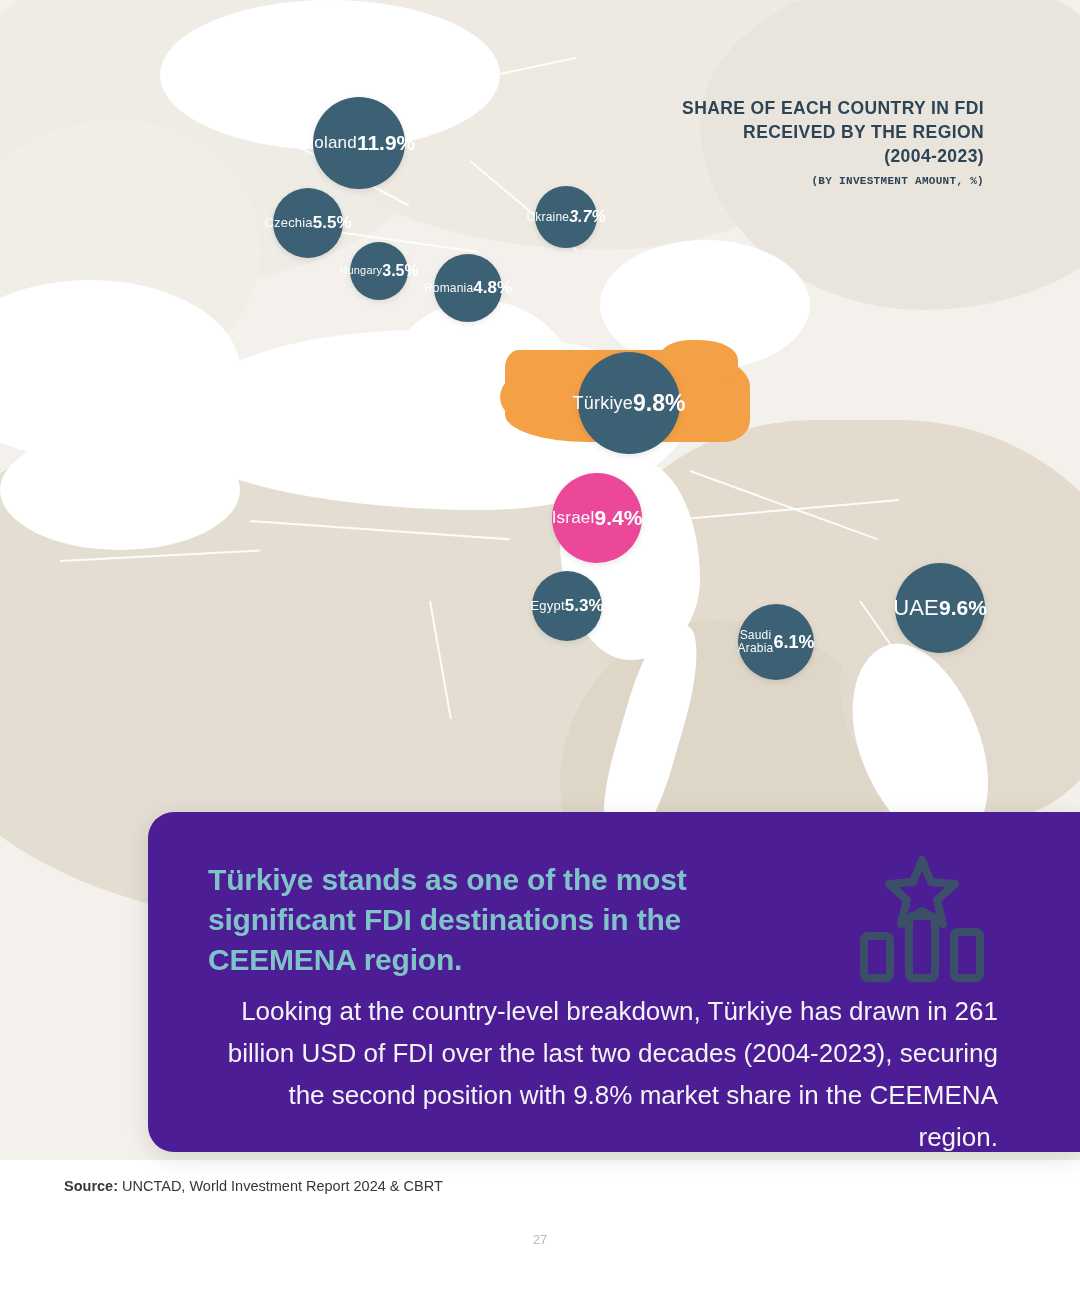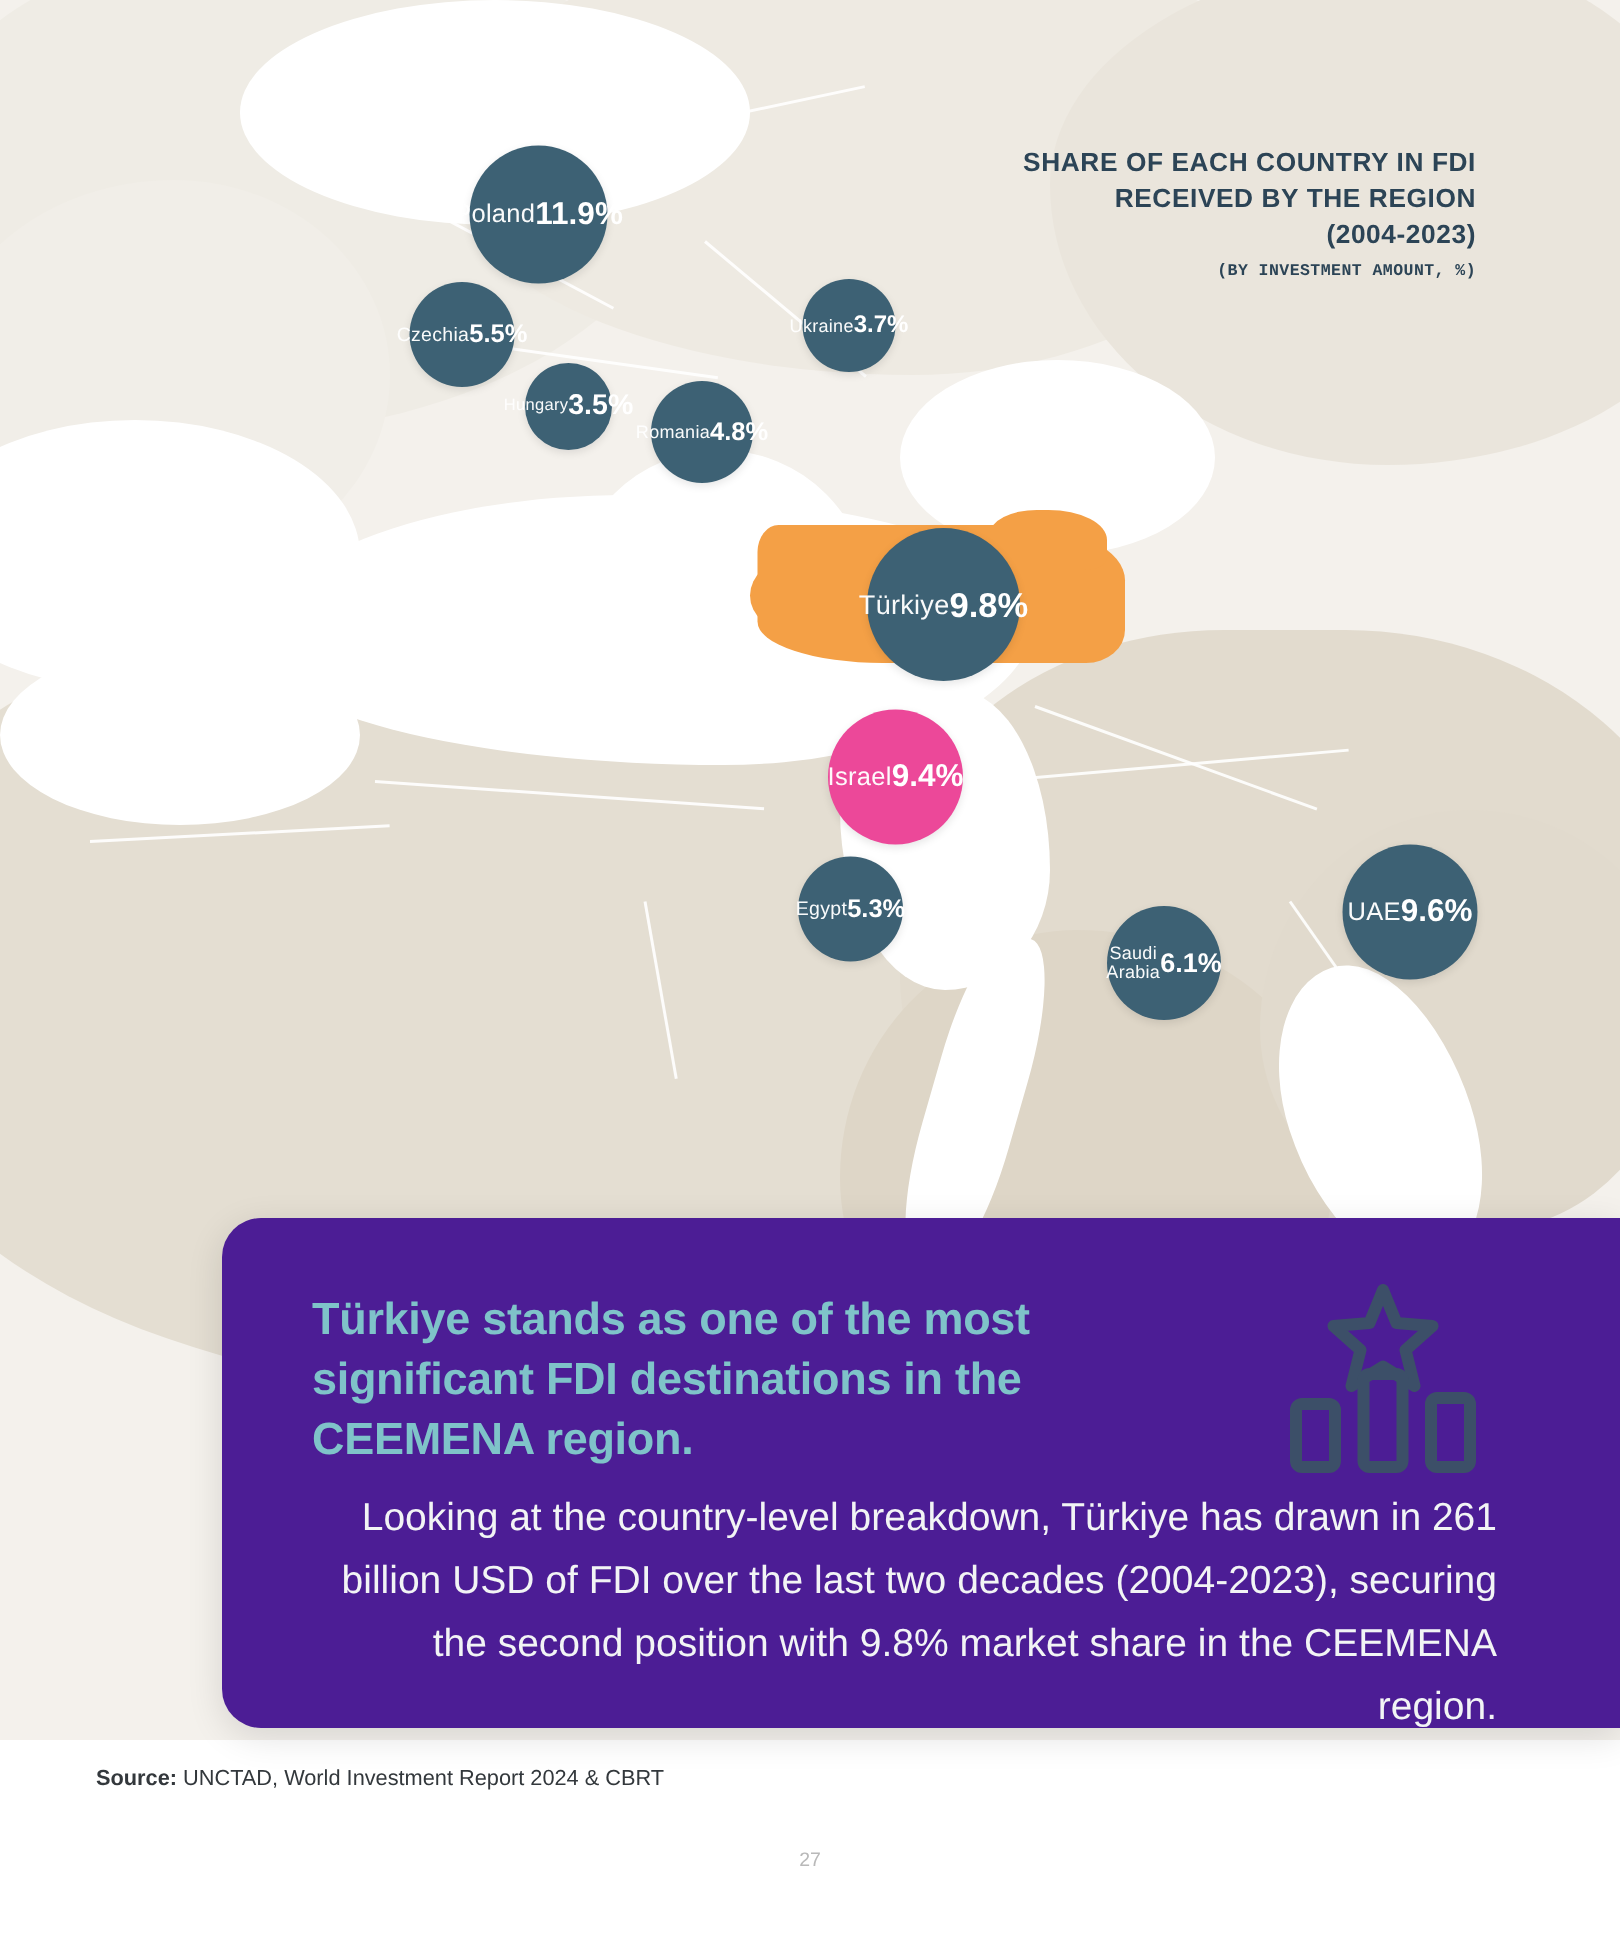--- a/index.html
+++ b/index.html
@@ -147,25 +147,25 @@
       <div class="bubble" style="left: 313px; top: 97px; width: 92px; height: 92px; background: rgb(61, 97, 116);">
         <div class="b-name" style="font-size: 17px;">Poland</div>
         <div class="b-val" style="font-size: 21px;">11.9%</div>
       </div>
       <div class="bubble" style="left: 273px; top: 188px; width: 70px; height: 70px; background: rgb(61, 97, 116);">
         <div class="b-name" style="font-size: 13px;">Czechia</div>
         <div class="b-val" style="font-size: 17px;">5.5%</div>
       </div>
       <div class="bubble" style="left: 535px; top: 186px; width: 62px; height: 62px; background: rgb(61, 97, 116);">
         <div class="b-name" style="font-size: 12px;">Ukraine</div>
-        <div class="b-val" style="font-size: 16px;">3.7%</div>
+        <div class="b-val" style="font-size: 16px; font-style: italic;">3.7%</div>
       </div>
       <div class="bubble" style="left: 350px; top: 242px; width: 58px; height: 58px; background: rgb(61, 97, 116);">
         <div class="b-name" style="font-size: 11px;">Hungary</div>
-        <div class="b-val" style="font-size: 19px;">3.5%</div>
+        <div class="b-val" style="font-size: 16px;">3.5%</div>
       </div>
       <div class="bubble" style="left: 434px; top: 254px; width: 68px; height: 68px; background: rgb(61, 97, 116);">
         <div class="b-name" style="font-size: 12px;">Romania</div>
         <div class="b-val" style="font-size: 17px;">4.8%</div>
       </div>
       <div class="bubble" style="left: 578px; top: 352px; width: 102px; height: 102px; background: rgb(61, 97, 116);">
         <div class="b-name" style="font-size: 18px;">Türkiye</div>
         <div class="b-val" style="font-size: 23px;">9.8%</div>
       </div>
       <div class="bubble" style="left: 552px; top: 473px; width: 90px; height: 90px; background: #ec4899;">
@@ -174,21 +174,21 @@
       </div>
       <div class="bubble" style="left: 532px; top: 571px; width: 70px; height: 70px; background: rgb(61, 97, 116);">
         <div class="b-name" style="font-size: 13px;">Egypt</div>
         <div class="b-val" style="font-size: 17px;">5.3%</div>
       </div>
       <div class="bubble" style="left: 738px; top: 604px; width: 76px; height: 76px; background: rgb(61, 97, 116);">
         <div class="b-name" style="font-size: 12px;">Saudi Arabia</div>
         <div class="b-val" style="font-size: 18px;">6.1%</div>
       </div>
       <div class="bubble" style="left: 895px; top: 563px; width: 90px; height: 90px; background: rgb(61, 97, 116);">
-        <div class="b-name" style="font-size: 17px;">UAE</div>
+        <div class="b-name" style="font-size: 22px;">UAE</div>
         <div class="b-val" style="font-size: 21px;">9.6%</div>
       </div>
     </div>
 
   <div id="title-block">
     <div class="t-line">SHARE OF EACH COUNTRY IN FDI</div>
     <div class="t-line">RECEIVED BY THE REGION</div>
     <div class="t-line">(2004-2023)</div>
     <div class="t-sub">(BY INVESTMENT AMOUNT, %)</div>
   </div>

